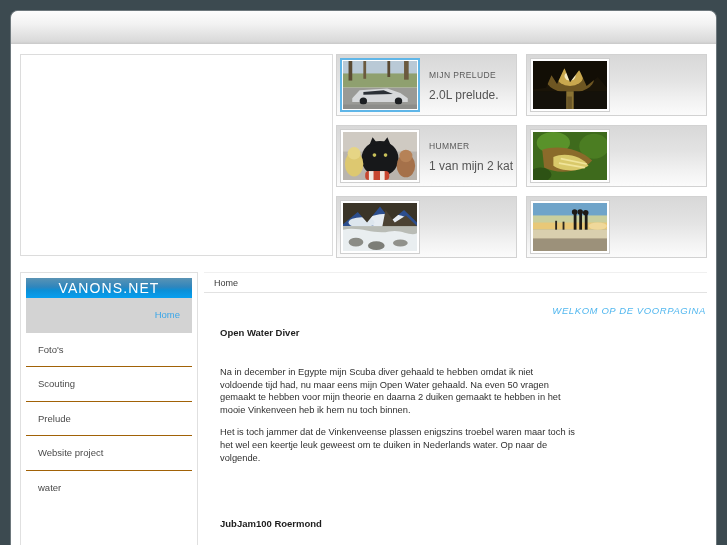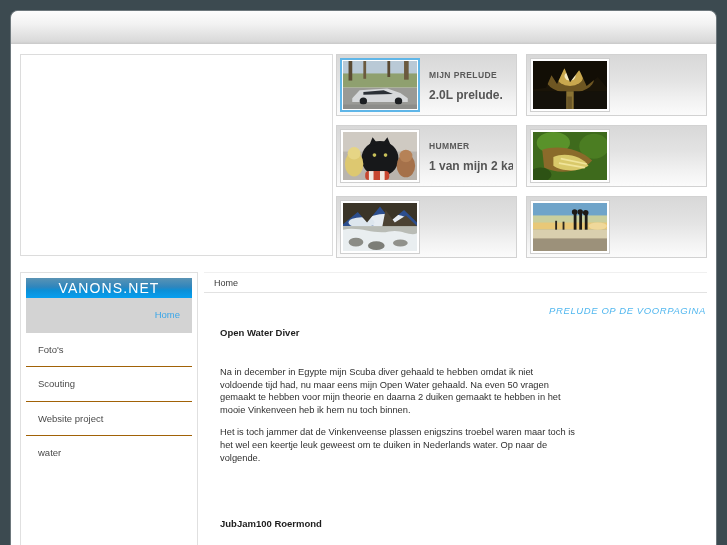--- a/index.html
+++ b/index.html
@@ -43,21 +43,21 @@
     width: 313px; height: 202px;
     background: #ffffff;
     border: 1px solid #dcdcdc;
   }
   
   #gallery {
     position: absolute;
     left: 325px; top: 10px;
     width: 371px; height: 205px;
   }
-  .gal-row { display: flex; gap: 9px; margin-bottom: 9px; font-weight: bold; }
+  .gal-row { display: flex; gap: 9px; margin-bottom: 9px; }
   .gal-item {
     width: 181px; height: 62px;
     background: linear-gradient(to bottom, #d8d8d8 0%, #e3e3e3 42%, #f3f3f3 78%, #fbfbfb 100%);
     border: 1px solid #d2d2d2;
     display: flex;
     align-items: center;
     padding: 3px;
     position: relative;
   }
   .gal-thumb-wrap {
@@ -327,28 +327,29 @@
   </div>
 
   <div id="lower">
 
     <div id="sidebar">
       <div id="sidebar-brand">VANONS.NET</div>
       <ul id="sidebar-menu">
         <li class="menu-item active">Home</li>
         <li class="menu-item">Foto's</li>
         <li class="menu-item">Scouting</li>
+        <li class="menu-item">Prelude</li>
         <li class="menu-item">Website project</li>
         <li class="menu-item">water</li>
       </ul>
     </div>
 
     <div id="content">
       <div id="breadcrumb">Home</div>
-      <div id="welcome">PRELUDE OP DE VOORPAGINA</div>
+      <div id="welcome">WELKOM OP DE VOORPAGINA</div>
       <div id="article">
         <div class="art-heading">Open Water Diver</div>
         <div class="art-para first">Na in december in Egypte mijn Scuba diver gehaald te hebben omdat ik niet voldoende tijd had, nu maar eens mijn Open Water gehaald. Na even 50 vragen gemaakt te hebben voor mijn theorie en daarna 2 duiken gemaakt te hebben in het mooie Vinkenveen heb ik hem nu toch binnen.</div>
         <div class="art-para">Het is toch jammer dat de Vinkenveense plassen enigszins troebel waren maar toch is het wel een keertje leuk geweest om te duiken in Nederlands water. Op naar de volgende.</div>
         <div class="art-heading second">JubJam100 Roermond</div>
       </div>
     </div>
 
   </div>
 </div>

